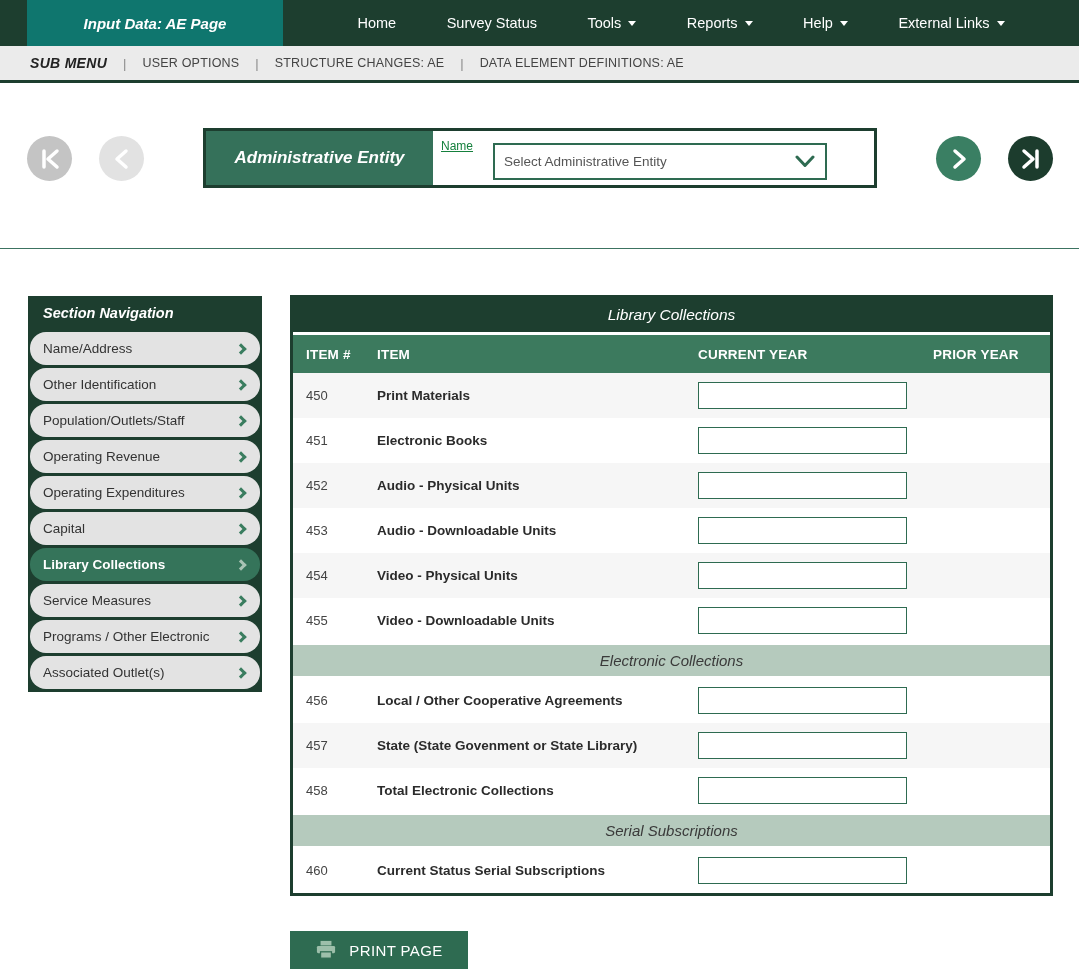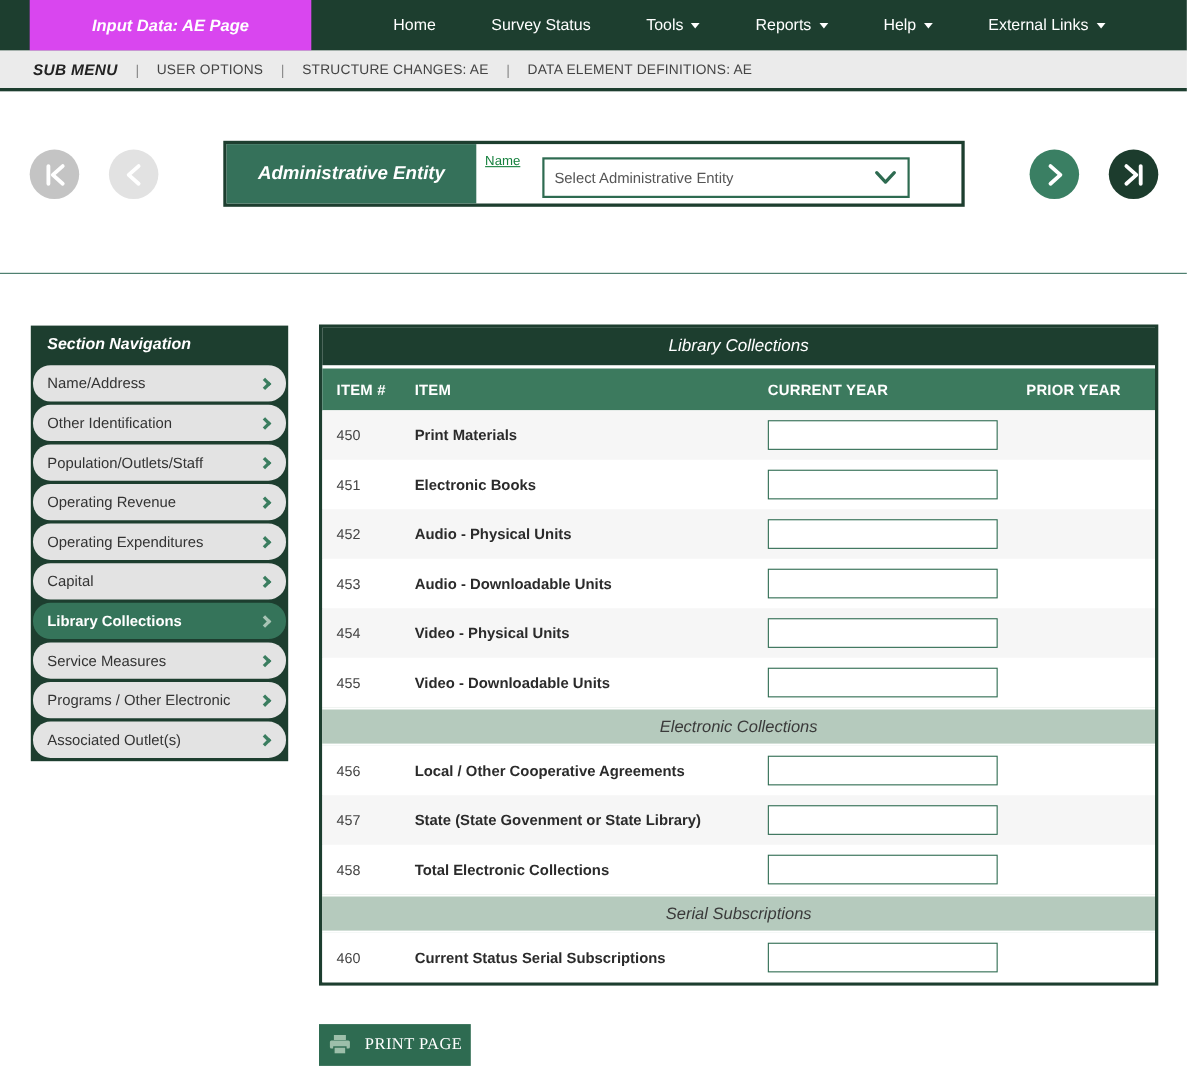--- a/index.html
+++ b/index.html
@@ -1,21 +1,21 @@
 <!DOCTYPE html>
 <html><head>
 <meta charset="utf-8">
 <style>
   * { margin:0; padding:0; box-sizing:border-box; }
   body { font-family:"Liberation Sans","DejaVu Sans",sans-serif; background:#ffffff; }
   .page { position:relative; width:1079px; height:973px; background:#fff; overflow:hidden; }
 
   
   .navbar { position:absolute; left:0; top:0; width:1079px; height:46px; background:#1d3e2f; }
-  .nav-tab { position:absolute; left:27px; top:0; width:256px; height:46px; background:#d946ef;
+  .nav-tab { position:absolute; left:27px; top:0; width:256px; height:46px; background:#0f766e;
              display:flex; align-items:center; justify-content:center;
              color:#fff; font-style:italic; font-weight:600; font-size:15px; cursor:pointer; }
   .nav-links { position:absolute; left:283px; top:0; right:0; height:46px;
                display:flex; align-items:center; justify-content:space-evenly; padding:16px 24px; }
   .nav-link { color:#fff; font-size:14.5px; display:flex; align-items:center; cursor:pointer; white-space:nowrap; }
   .caret { display:inline-block; width:0; height:0; margin-left:7px;
            border-left:4px solid transparent; border-right:4px solid transparent; border-top:5px solid #fff; }
 
   
   .submenu { position:absolute; left:0; top:46px; width:1079px; height:37px; background:#ebebeb;
@@ -69,23 +69,23 @@
   .t-num { padding-left:13px; font-size:13px; color:#444; }
   .t-item { font-size:13.5px; font-weight:bold; color:#2b2b2b; }
   .t-input { width:209px; height:27px; border:1.5px solid #2e6b51; background:#fff; font-size:13px;
              padding:0 6px; font-family:inherit; }
   .t-prior { font-size:13px; color:#444; }
   .t-section { height:35px; background:#b5cabd; border-top:2px solid #fff; border-bottom:2px solid #fff;
                display:flex; align-items:center; justify-content:center;
                font-style:italic; font-size:15px; color:#3a3a3a; }
 
   
-  .print-btn { position:absolute; left:290px; top:931px; width:138px; height:38px; background:#2e6b51;
+  .print-btn { position:absolute; left:290px; top:931px; width:178px; height:38px; background:#2e6b51;
                border:none; color:#fff; font-size:15px; letter-spacing:.4px; cursor:pointer;
-               display:flex; align-items:center; justify-content:center; gap:12px; font-family:Liberation Serif, serif; }
+               display:flex; align-items:center; justify-content:center; gap:12px; font-family:Liberation Sans, sans-serif; }
   .save-btn { position:absolute; left:884px; top:931px; width:169px; height:36px; background:#3b7e60;
               border:none; color:#fff; font-size:15px; letter-spacing:.4px; cursor:pointer;
               display:flex; align-items:center; justify-content:center; font-family:inherit; }
 </style>
 </head>
 <body>
 
 <div class="page">
 
   <div class="navbar">

